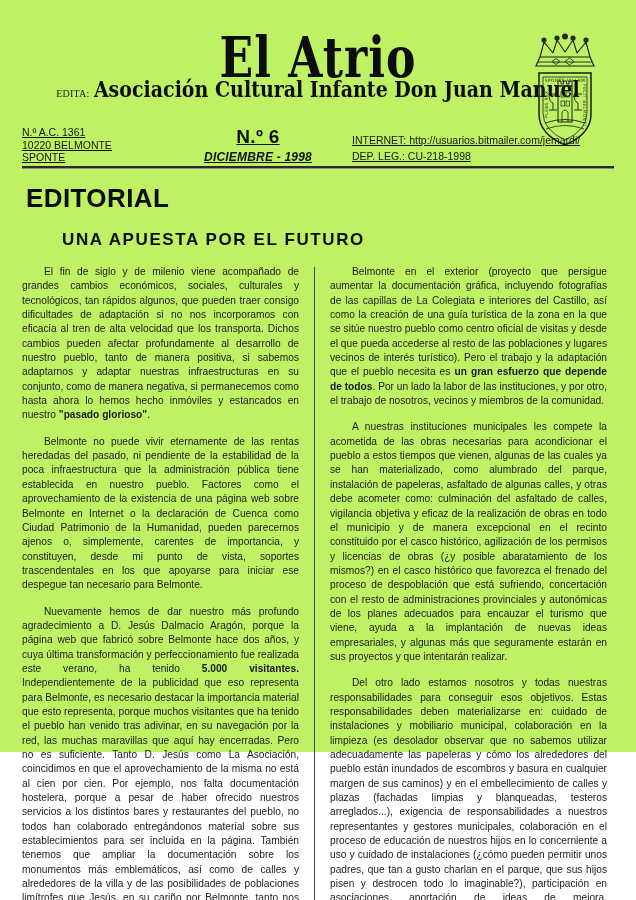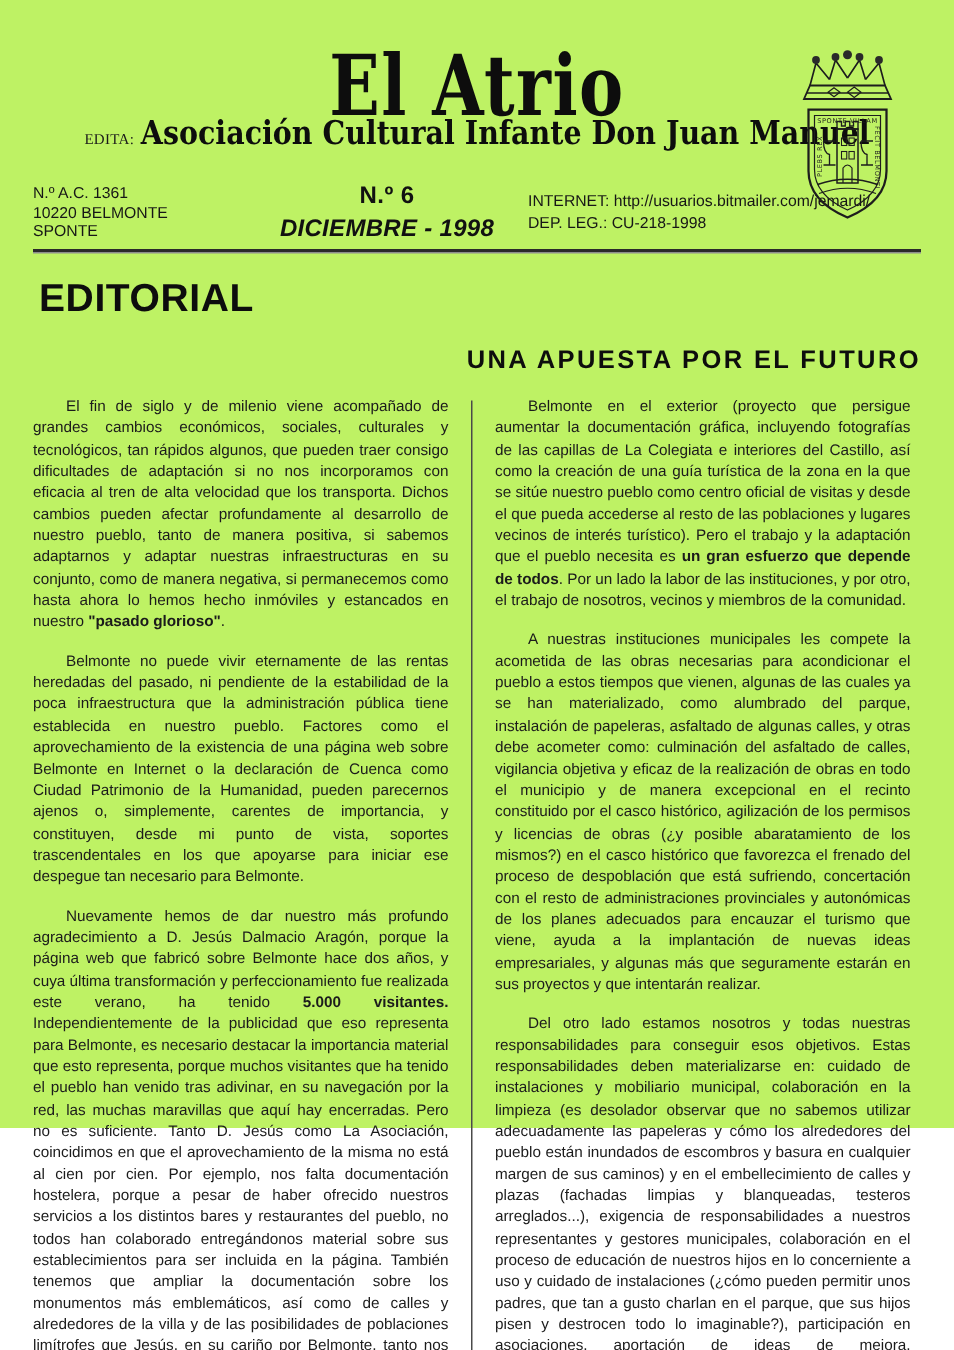--- a/index.html
+++ b/index.html
@@ -75,42 +75,43 @@
     right: 6px;
     top: 26px;
     width: 86px;
     height: 132px;
   }
   .crest svg { display: block; }
 
   
   .info-bar {
     display: flex;
-    align-items: center;
+    align-items: flex-end;
     height: 44px;
     padding-top: 2px;
+    text-decoration: underline;
   }
   .info-left {
     width: 150px;
     font-size: 10.5px;
     line-height: 12.6px;
     color: #161616;
   }
   .info-center {
     width: 172px;
     text-align: center;
   }
   .issue-no {
-    font-size: 16px;
+    font-size: 19px;
     font-weight: 700;
     line-height: 17px;
     letter-spacing: 0.3px;
   }
   .issue-date {
-    font-size: 16px;
+    font-size: 12px;
     font-style: italic;
     font-weight: 700;
     letter-spacing: 0.2px;
     margin-top: 5px;
   }
   .info-right {
     flex: 1;
     font-size: 10.5px;
     line-height: 15.5px;
     color: #161616;
@@ -138,21 +139,21 @@
 
   
   .editorial-title {
     font-size: 26px;
     font-weight: 700;
     letter-spacing: 0.4px;
     margin: 14px 0 16px 4px;
     color: #0d0d0d;
   }
   .editorial-subtitle {
-    text-align: right;
+    text-align: left;
     font-size: 17px;
     font-weight: 700;
     letter-spacing: 1.6px;
     margin: 10px 0 14px 40px;
     color: #0d0d0d;
   }
 
   
   .columns {
     display: flex;

